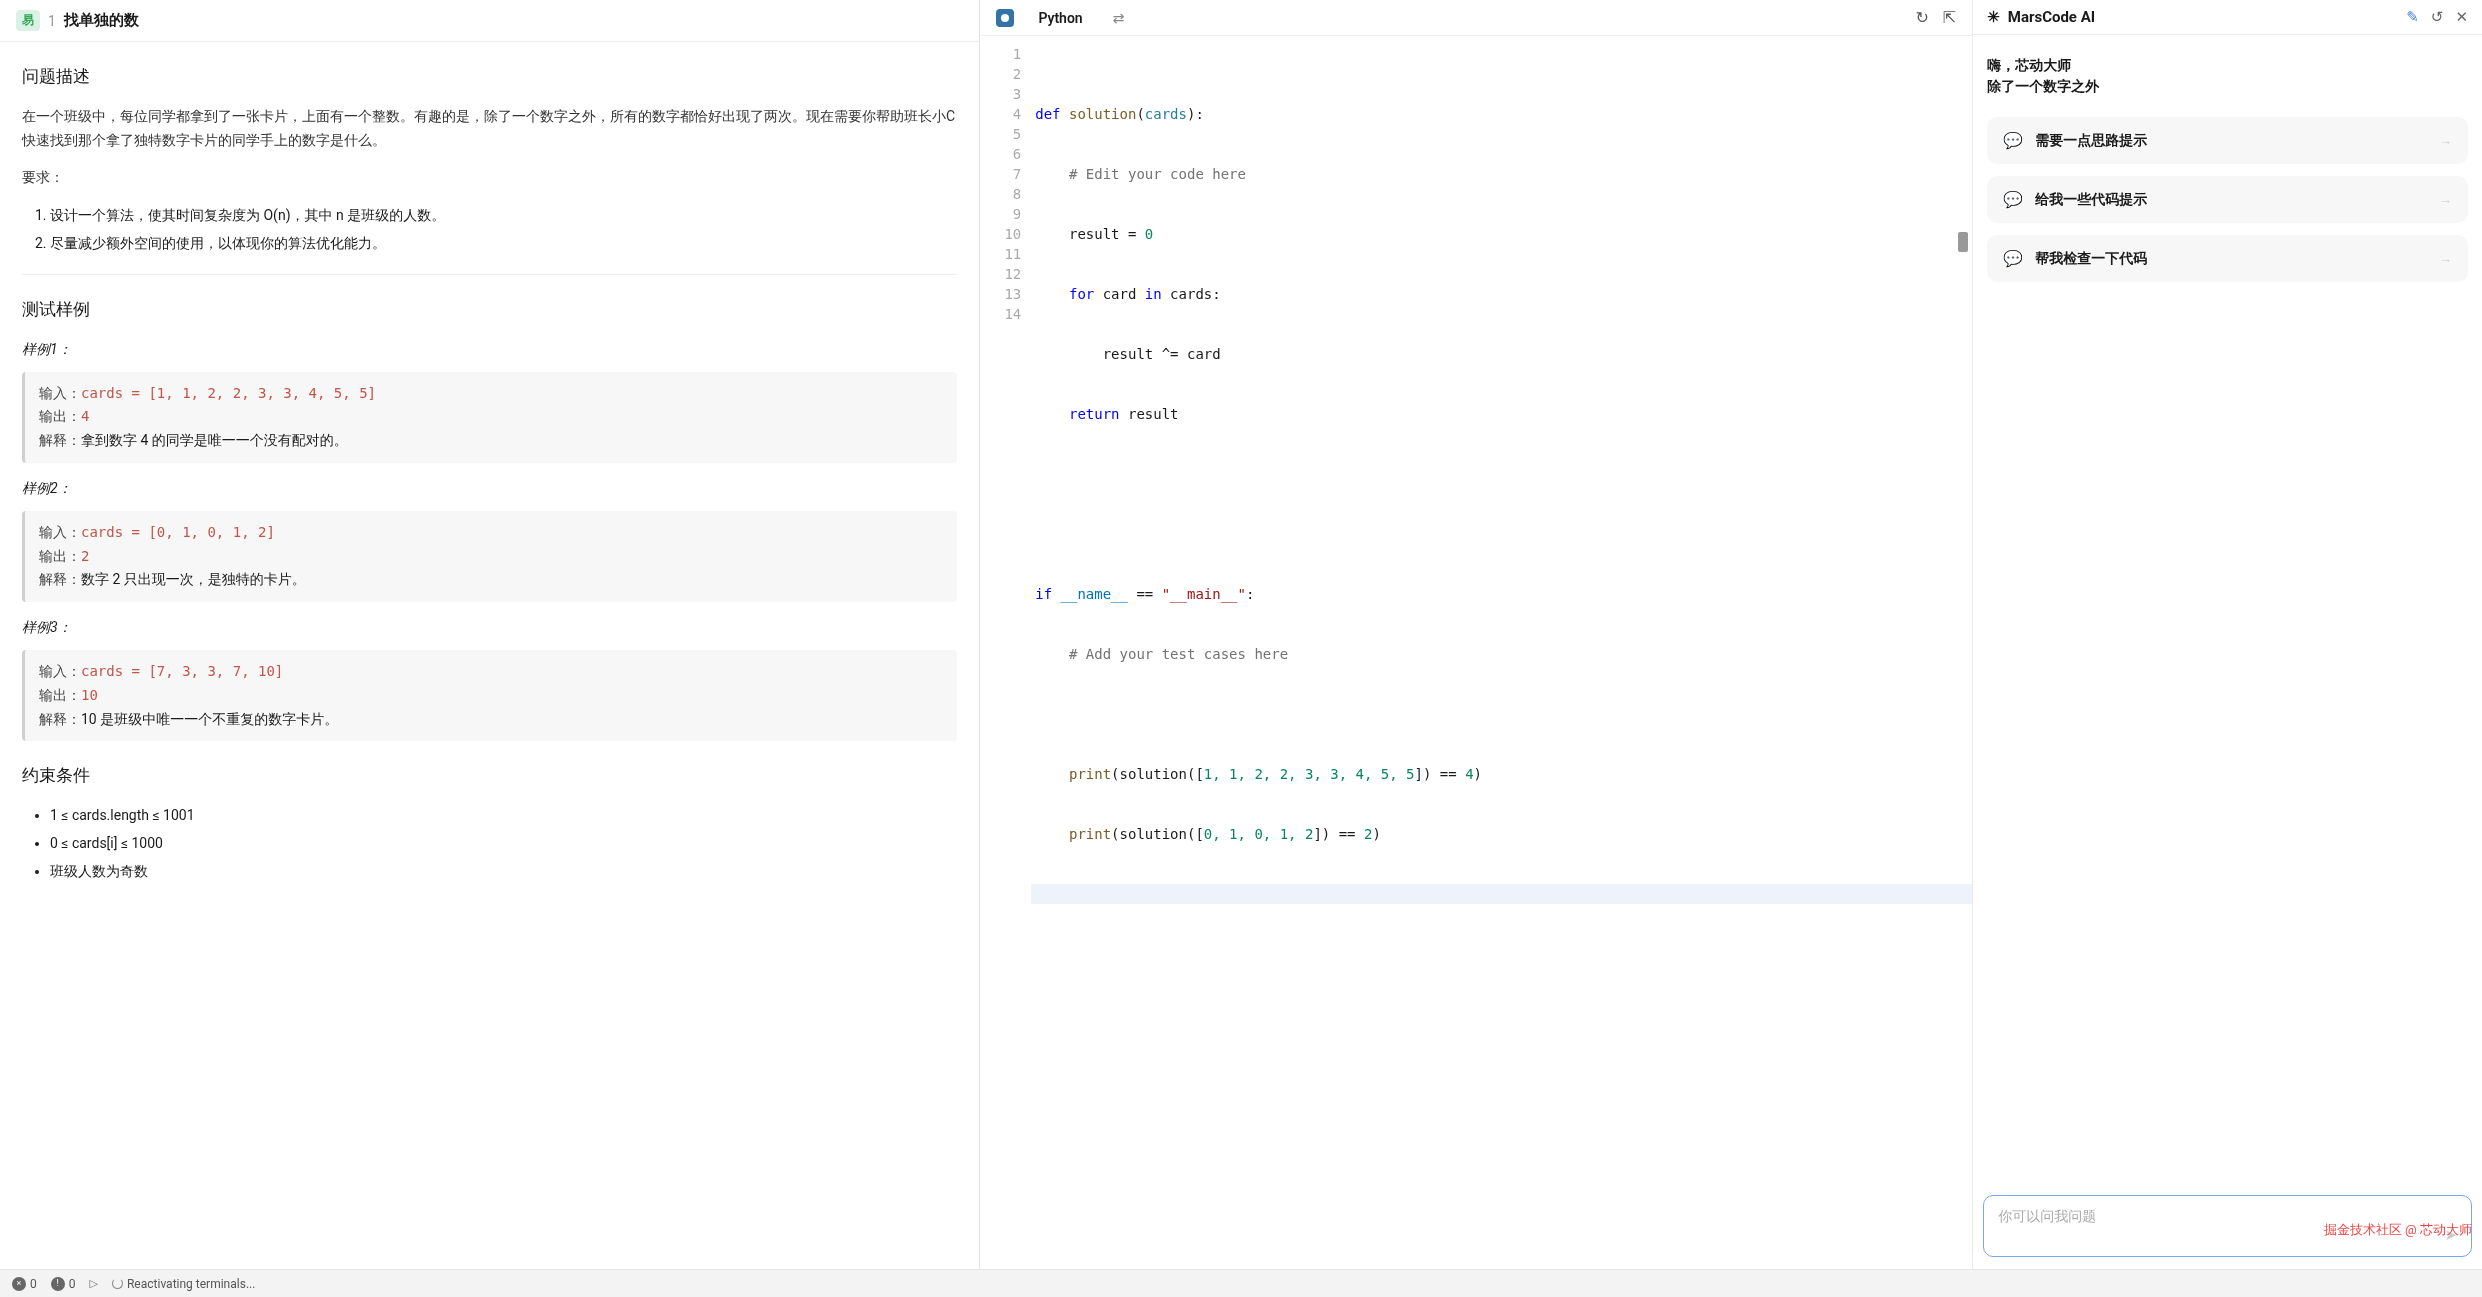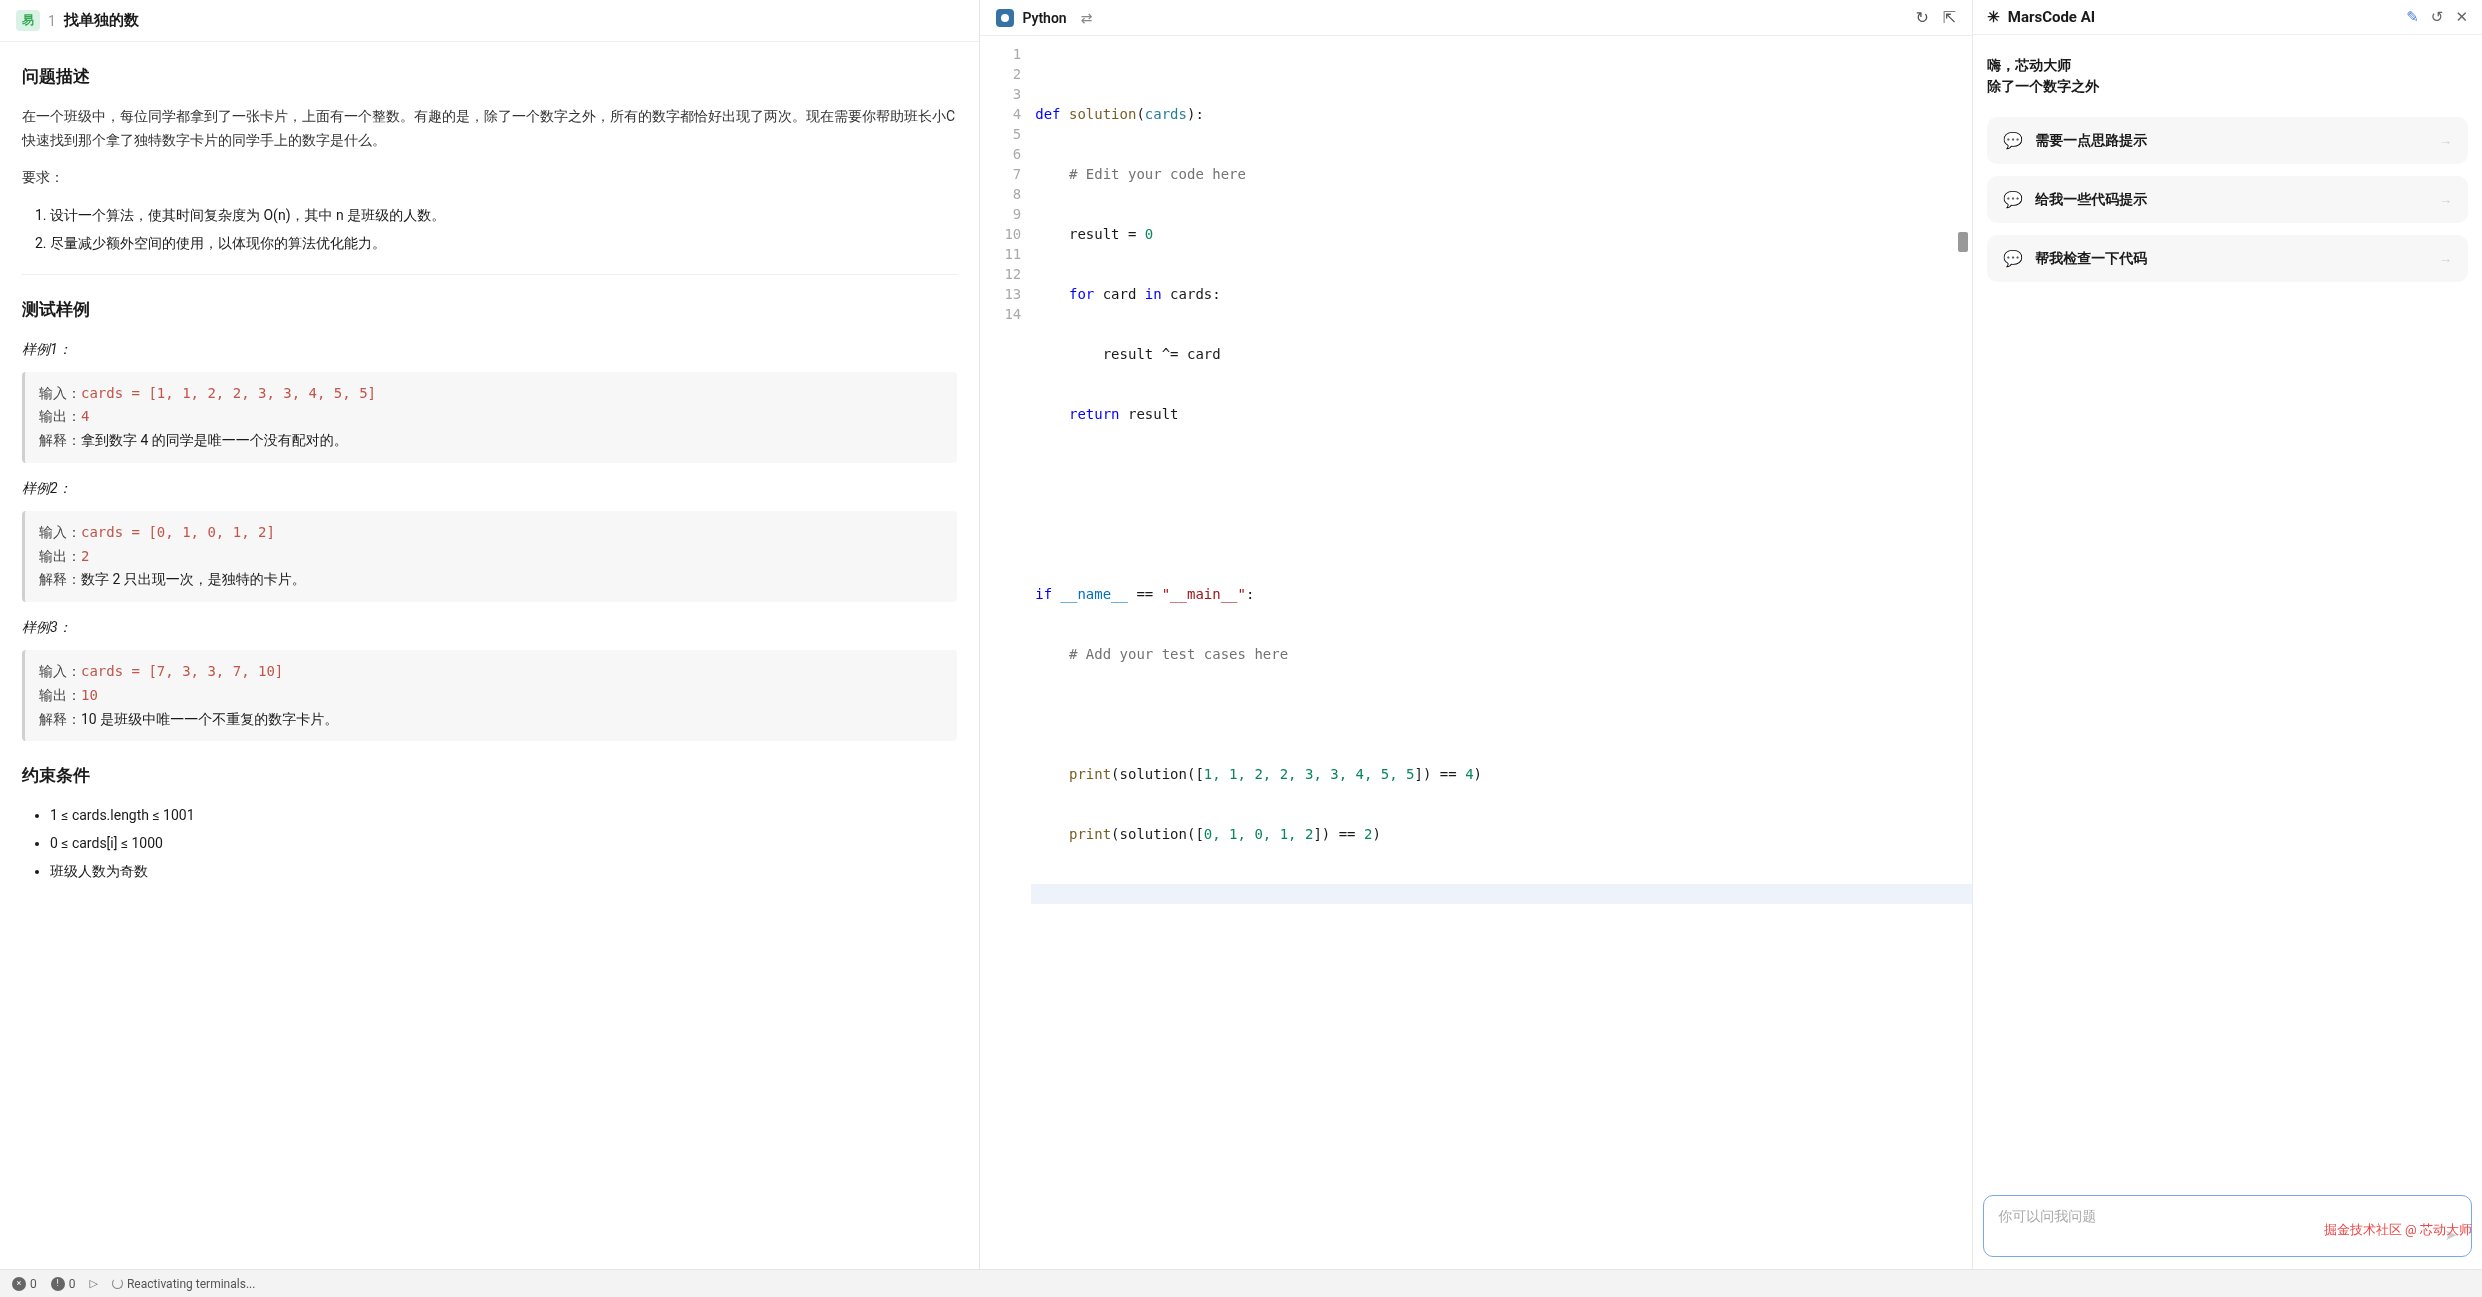--- a/index.html
+++ b/index.html
@@ -6,36 +6,36 @@
     body { font-family: -apple-system, BlinkMacSystemFont, "Segoe UI", Roboto, "PingFang SC", "Microsoft YaHei", sans-serif; font-size: 14px; color: #1a1a1a; background: #fff; overflow: hidden; }
     .app { display: flex; height: calc(100vh - 28px); }
     
     
     .problem-panel { width: 39.5%; border-right: 1px solid #e5e5e5; display: flex; flex-direction: column; overflow: hidden; }
     .problem-header { display: flex; align-items: center; padding: 10px 16px; border-bottom: 1px solid #eee; gap: 8px; }
     .diff-badge { background: #d9f2e5; color: #34a853; font-size: 12px; padding: 2px 6px; border-radius: 4px; font-weight: 600; }
     .prob-num { color: #999; font-size: 14px; }
     .prob-title { font-weight: 600; font-size: 15px; }
     .problem-body { padding: 20px 22px 14px; overflow-y: auto; flex: 1; line-height: 1.7; }
-    .problem-body h2 { font-size: 17px; font-weight: 700; margin-top: 20px; margin-bottom: 14px; }
+    .problem-body h2 { font-size: 17px; font-weight: 400; margin-top: 20px; margin-bottom: 14px; }
     .problem-body h2:first-child { margin-top: 0; }
     .problem-body p { margin-bottom: 14px; color: #333; }
     .problem-body ol { padding-left: 28px; margin-bottom: 14px; }
     .problem-body ul { padding-left: 28px; margin-bottom: 2px; list-style: disc; }
     .problem-body li { margin-bottom: 4px; }
     .problem-body hr { border: none; border-top: 1px solid #eee; margin: 18px 0; }
     .sample-label { font-weight: 400; font-style: italic; margin: 14px 0 10px; font-size: 14px; }
     .sample-box { background: #f7f7f7; border-left: 3px solid #d0d0d0; padding: 10px 14px; border-radius: 4px; margin-bottom: 14px; font-size: 14px; line-height: 1.7; }
     .sample-box .klabel { color: #444; }
     .sample-box .kval { color: #c2554a; font-family: ui-monospace, SFMono-Regular, Menlo, Monaco, Consolas, monospace; }
     
     
     .editor-panel { flex: 1; display: flex; flex-direction: column; border-right: 1px solid #eaeaea; min-width: 0; }
     .editor-header { display: flex; align-items: center; justify-content: space-between; padding: 8px 16px; border-bottom: 1px solid #eee; }
-    .lang-pill { display: flex; align-items: center; gap: 8px; }
+    .lang-pill { display: flex; align-items: center; gap: 24px; }
     .lang-icon { width: 18px; height: 18px; border-radius: 4px; background: #3572A5; display:flex; align-items:center; justify-content:center;}
     .lang-icon::after{content:""; width:8px; height:8px; border-radius:50%; background:#fff;}
     .lang-name { font-weight: 600; font-size: 14px; }
     .swap-icon { color: #888; font-size: 14px; margin-left: 6px;}
     .editor-actions { display: flex; gap: 14px; color: #555; }
     .editor-actions span { cursor: pointer; font-size: 16px; }
     .code-area { flex: 1; display: flex; font-family: ui-monospace, SFMono-Regular, Menlo, Monaco, Consolas, monospace; font-size: 14px; line-height: 20px; padding-top: 8px; overflow:auto;}
     .gutter { text-align: right; color: #aaa; padding: 0 14px 0 24px; user-select: none; }
     .gutter div { height: 20px; }
     .code-lines { flex: 1; white-space: pre; position: relative;}

